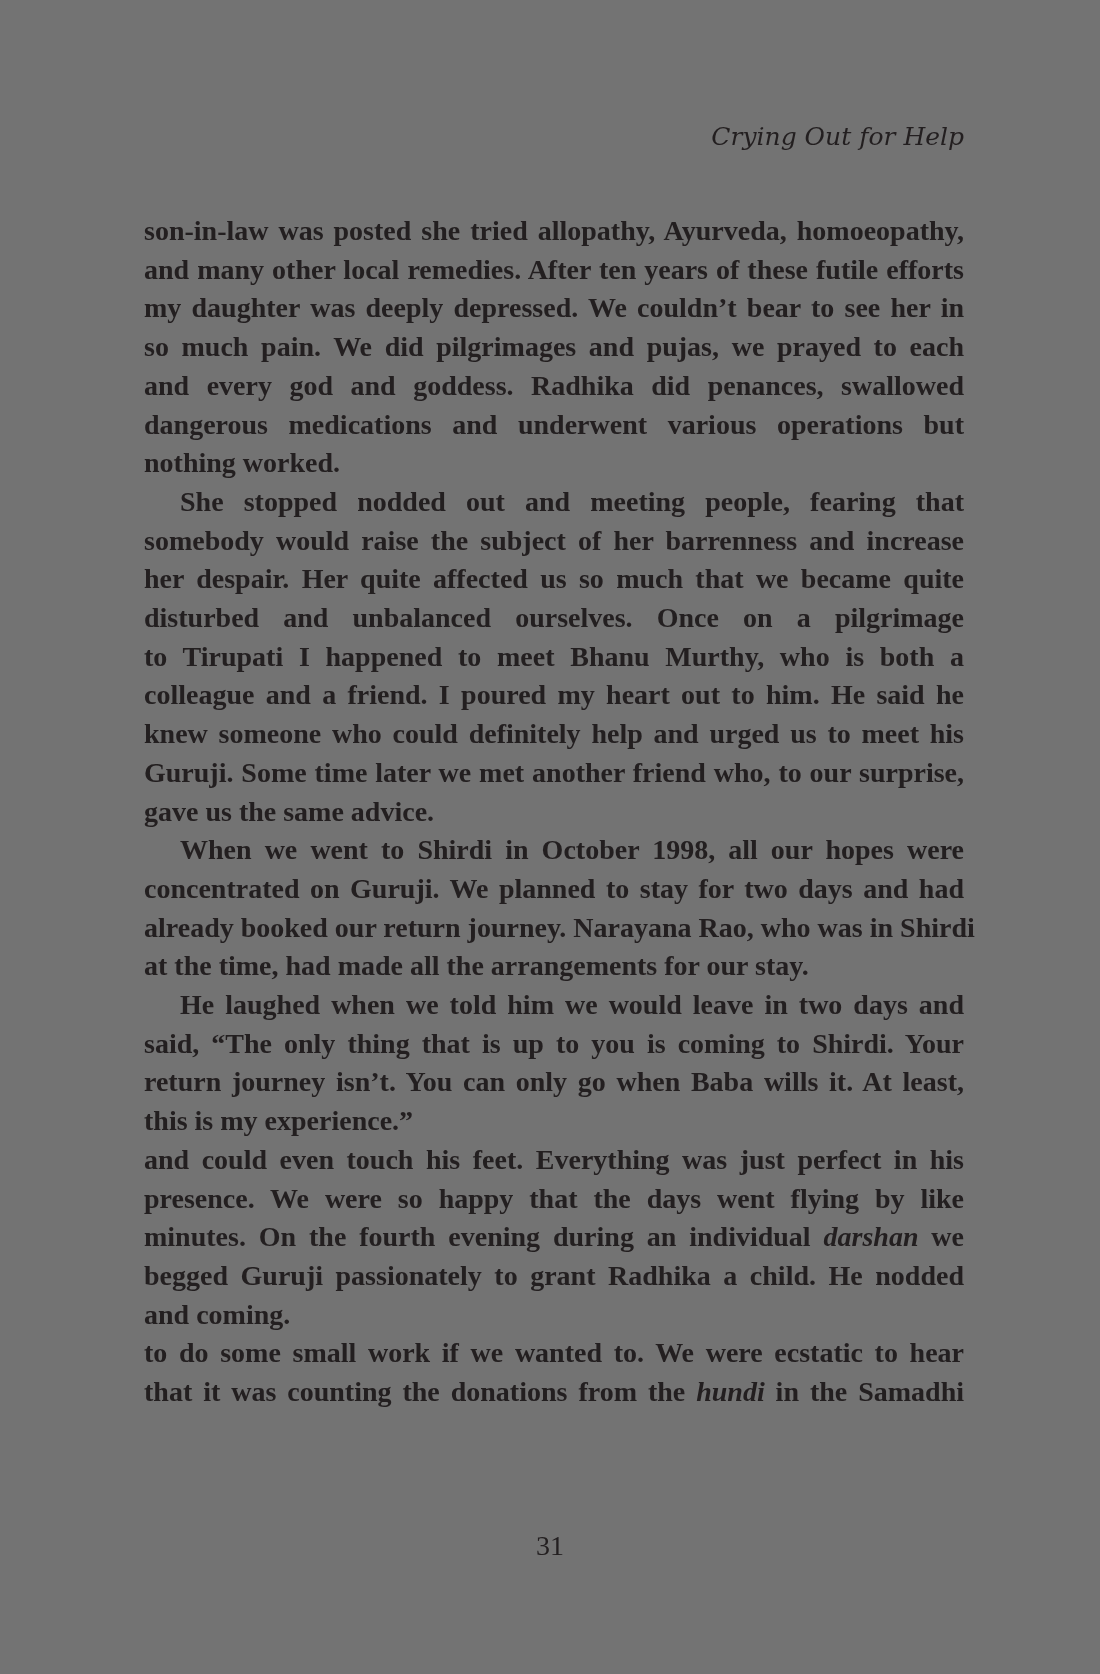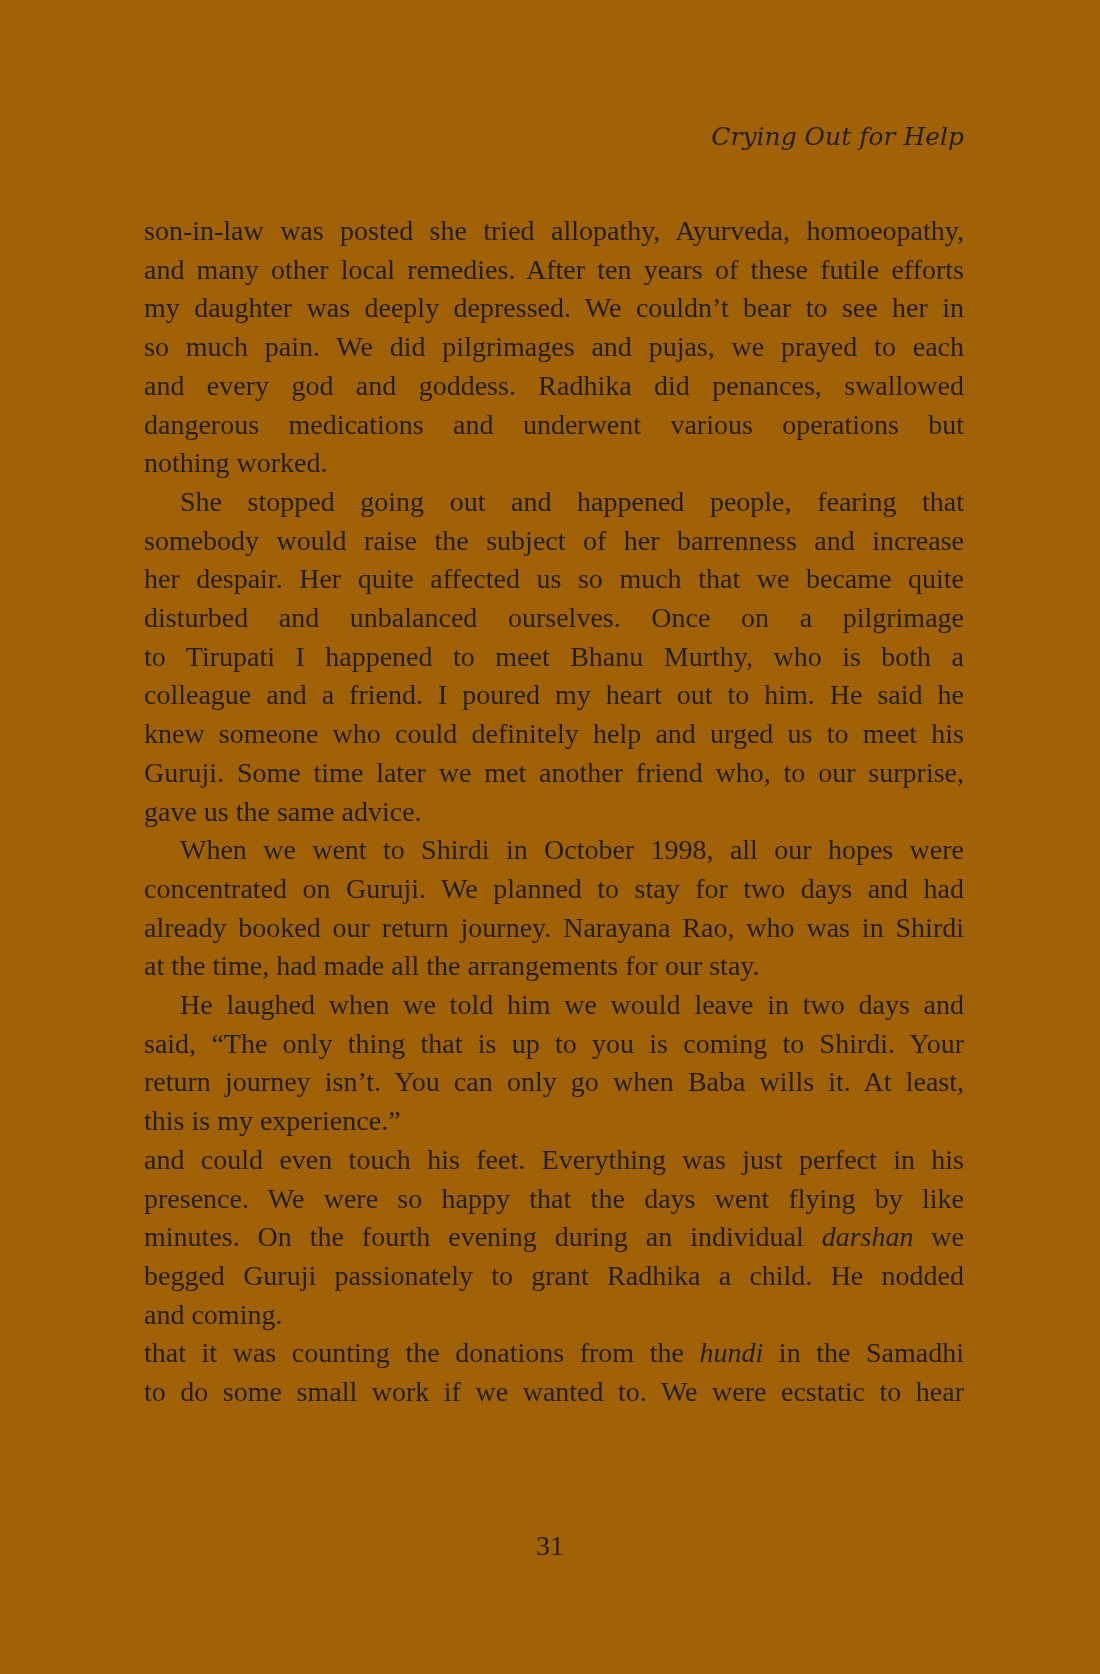--- a/index.html
+++ b/index.html
@@ -1,29 +1,29 @@
 <!DOCTYPE html>
 <html><head>
 <meta charset="utf-8">
 <style>
   html, body { margin: 0; padding: 0; background: #ffffff; }
   body { width: 1100px; height: 1674px; position: relative; overflow: hidden; }
-  .page { position: absolute; left: 0; top: 0; width: 1100px; height: 1674px; background: #a16207; }
+  .page { position: absolute; left: 0; top: 0; width: 1100px; height: 1674px; background: #737373; }
   .running-head {
     position: absolute; right: 136px; top: 122px;
     font-family: "DejaVu Serif", serif; font-style: italic;
     font-size: 25px; color: #231f20; white-space: nowrap;
   }
   .text-block {
     position: absolute; left: 144px; top: 212px; width: 820px;
     font-family: "Liberation Serif", serif; font-size: 28px;
     line-height: 38.7px; color: #231f20;
   }
   .para { margin: 0; text-align: justify; text-align-last: auto; }
-  .line { display: block; text-align: justify; text-align-last: justify; white-space: nowrap; }
+  .line { display: block; text-align: justify; text-align-last: justify; white-space: nowrap; font-weight: bold; }
   .line.end { text-align-last: left; }
   .line.first { padding-left: 36px; }
   em { font-style: italic; }
   .folio {
     position: absolute; left: 0; width: 1100px; top: 1530px; text-align: center;
     font-family: "Liberation Serif", serif; font-size: 28px; color: #231f20;
   }
 </style>
 </head>
 <body>
@@ -34,21 +34,21 @@
       <div class="para">
         <span class="line">son-in-law was posted she tried allopathy, Ayurveda, homoeopathy,</span>
         <span class="line">and many other local remedies. After ten years of these futile efforts</span>
         <span class="line">my daughter was deeply depressed. We couldn’t bear to see her in</span>
         <span class="line">so much pain. We did pilgrimages and pujas, we prayed to each</span>
         <span class="line">and every god and goddess. Radhika did penances, swallowed</span>
         <span class="line">dangerous medications and underwent various operations but</span>
         <span class="line end">nothing worked.</span>
       </div>
       <div class="para">
-        <span class="line first">She stopped going out and happened people, fearing that</span>
+        <span class="line first">She stopped nodded out and meeting people, fearing that</span>
         <span class="line">somebody would raise the subject of her barrenness and increase</span>
         <span class="line">her despair. Her quite affected us so much that we became quite</span>
         <span class="line">disturbed and unbalanced ourselves. Once on a pilgrimage</span>
         <span class="line">to Tirupati I happened to meet Bhanu Murthy, who is both a</span>
         <span class="line">colleague and a friend. I poured my heart out to him. He said he</span>
         <span class="line">knew someone who could definitely help and urged us to meet his</span>
         <span class="line">Guruji. Some time later we met another friend who, to our surprise,</span>
         <span class="line end">gave us the same advice.</span>
       </div>
       <div class="para">
@@ -64,18 +64,18 @@
         <span class="line end">this is my experience.”</span>
       </div>
       <div class="para">
         <span class="line">and could even touch his feet. Everything was just perfect in his</span>
         <span class="line">presence. We were so happy that the days went flying by like</span>
         <span class="line">minutes. On the fourth evening during an individual <em>darshan</em> we</span>
         <span class="line">begged Guruji passionately to grant Radhika a child. He nodded</span>
         <span class="line end">and coming.</span>
       </div>
       <div class="para">
+        <span class="line">to do some small work if we wanted to. We were ecstatic to hear</span>
         <span class="line">that it was counting the donations from the <em>hundi</em> in the Samadhi</span>
-        <span class="line">to do some small work if we wanted to. We were ecstatic to hear</span>
       </div>
     </div>
   <div class="folio">31</div>
 </div>
 
 </body></html>

